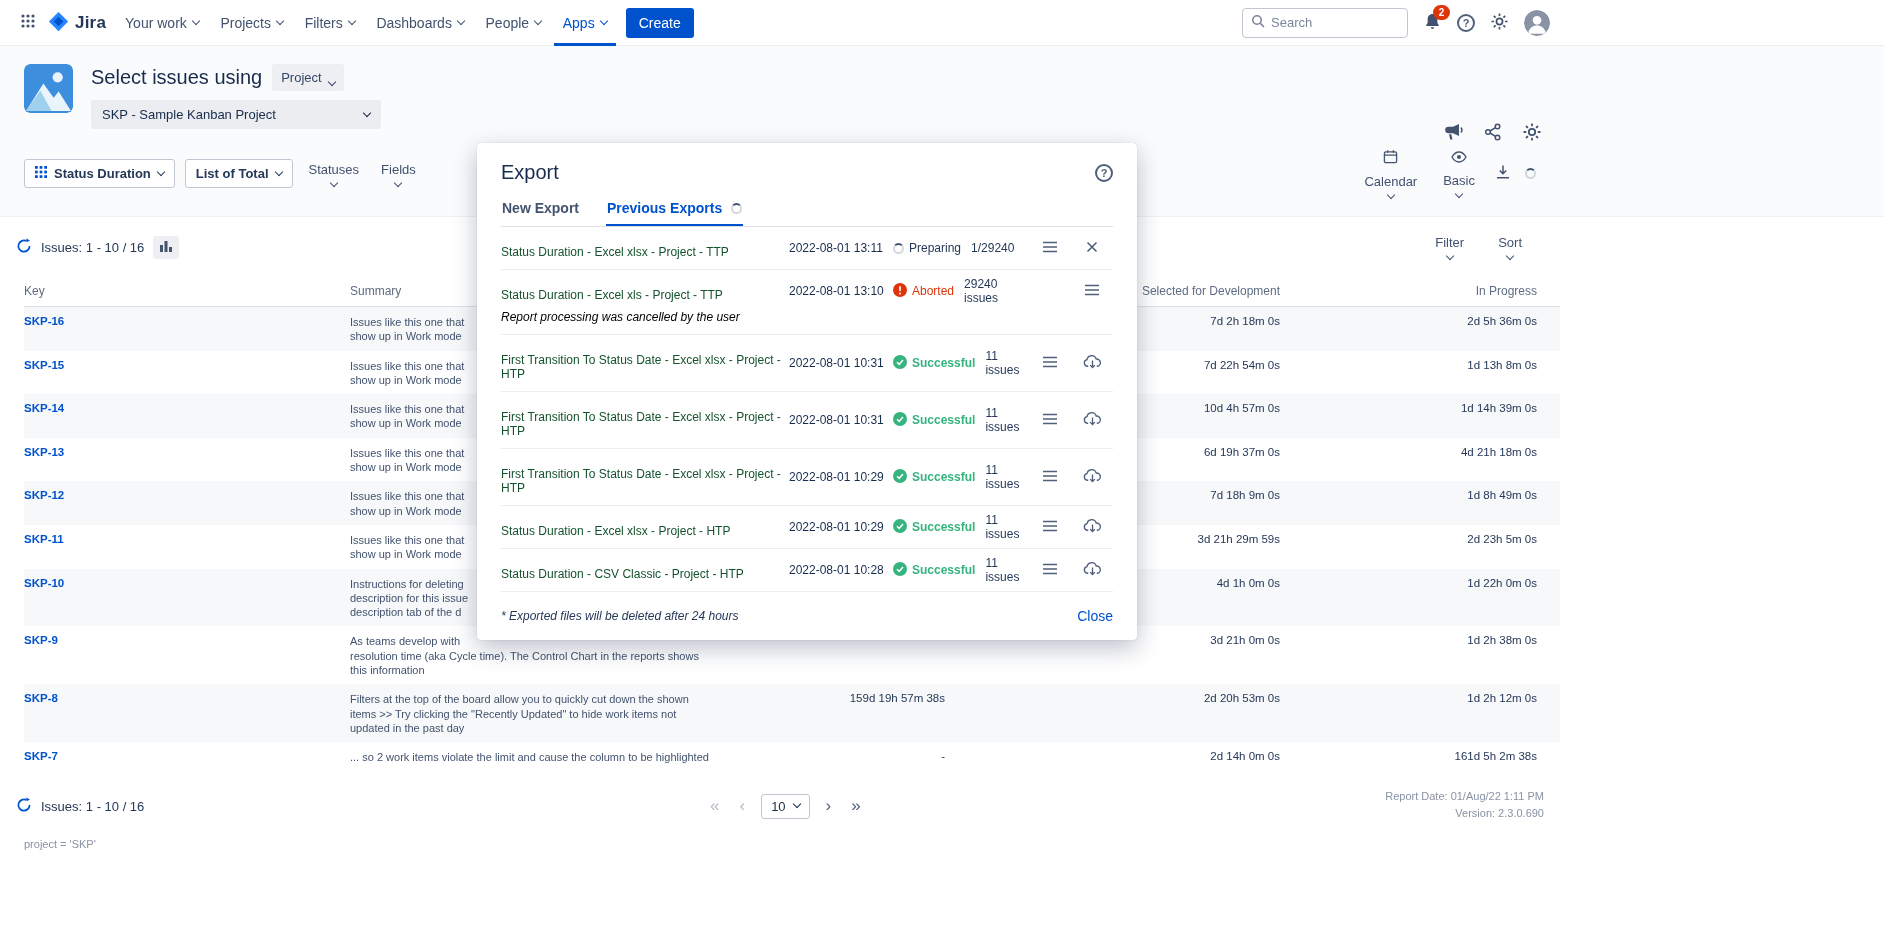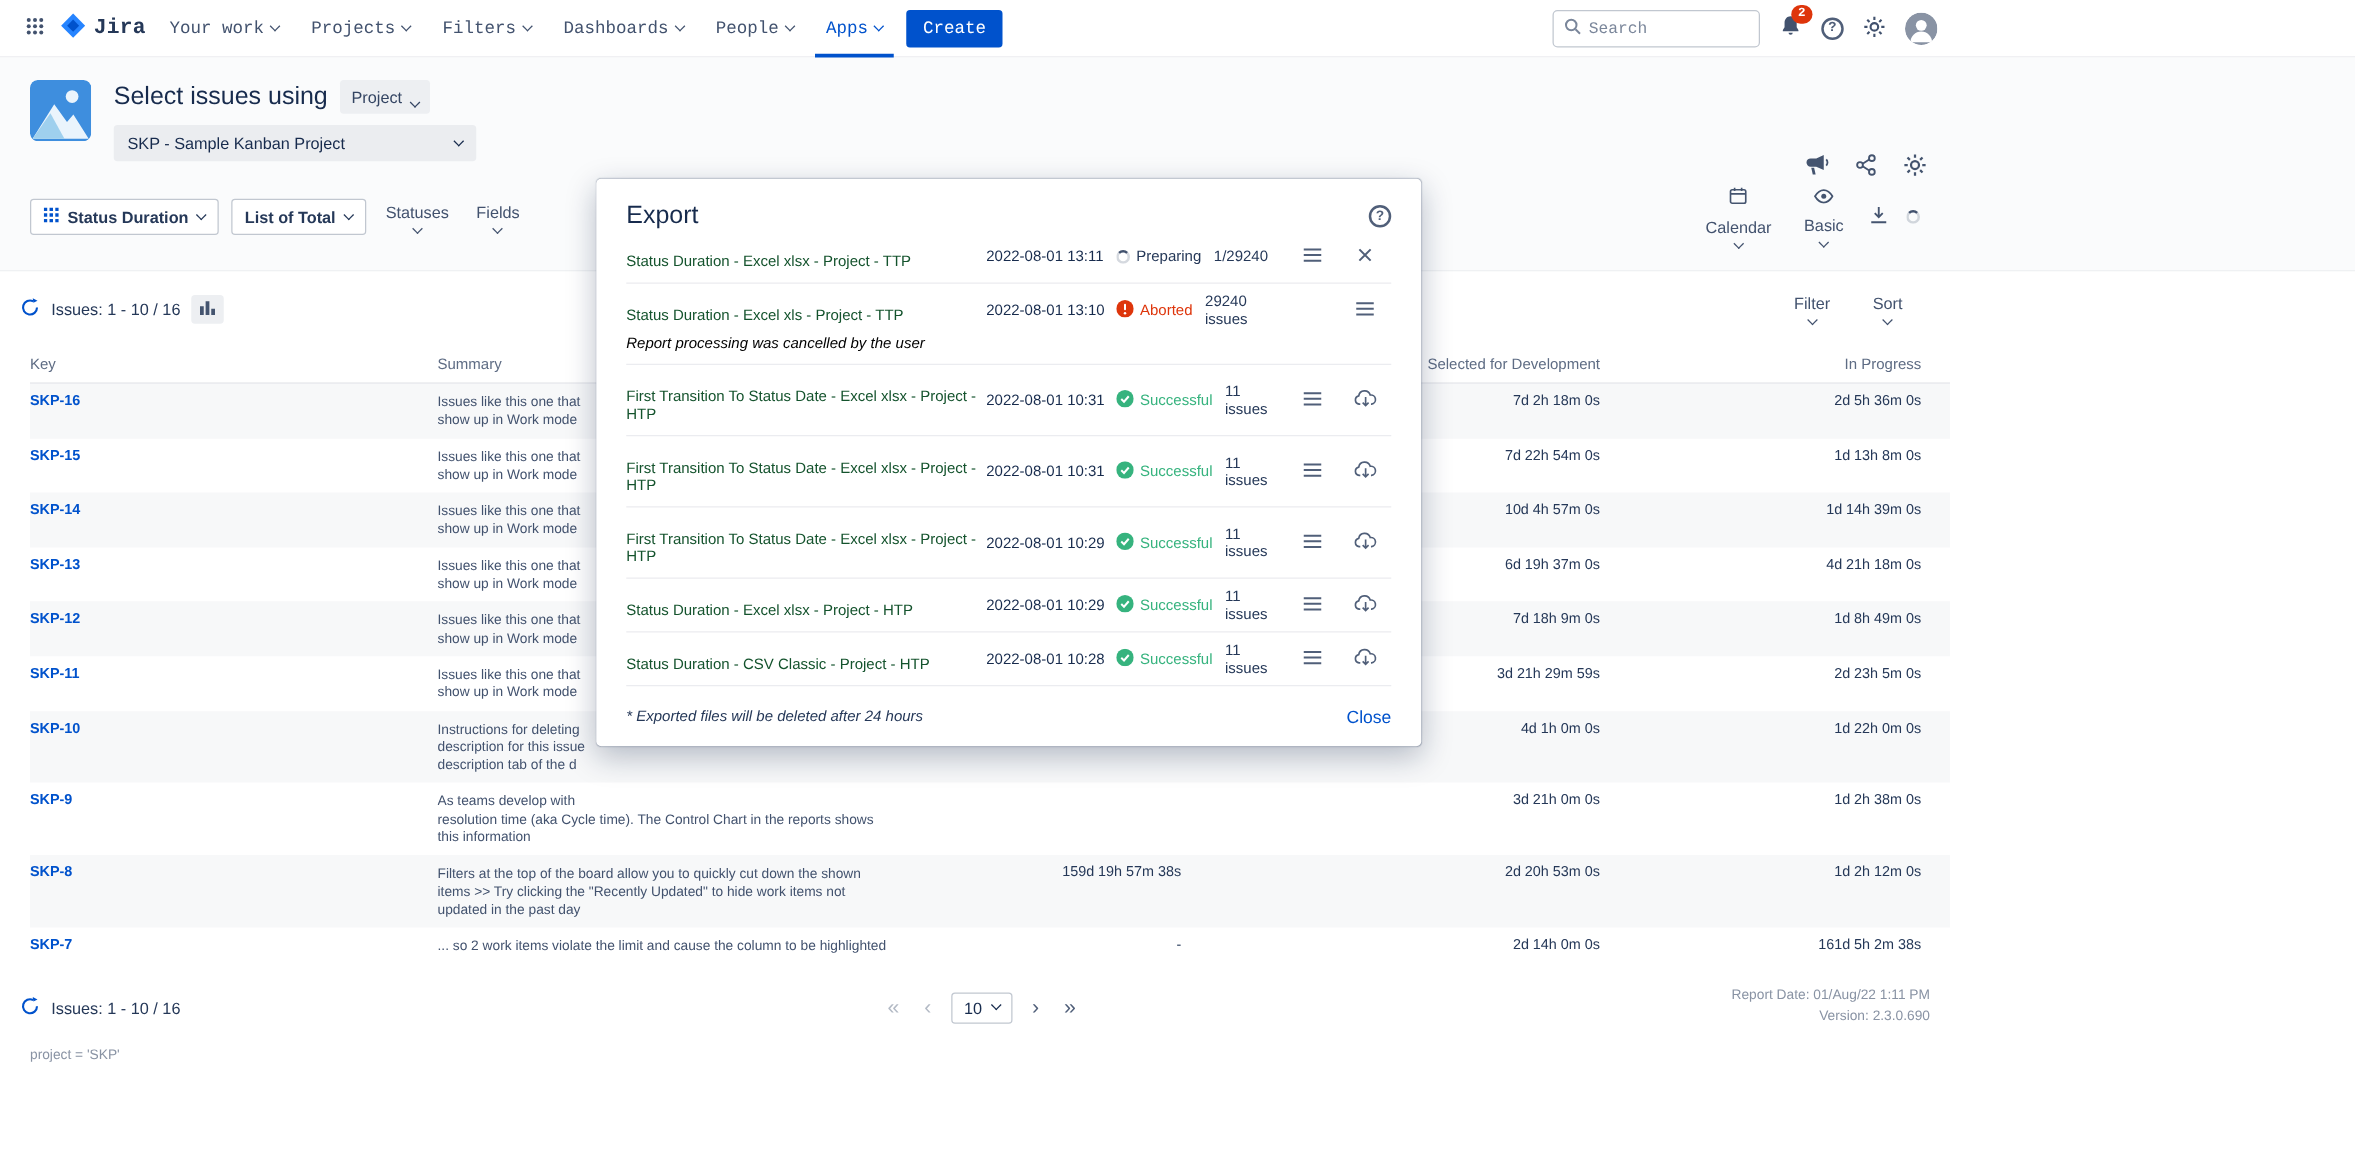--- a/index.html
+++ b/index.html
@@ -4,21 +4,21 @@
 <style>
   * { box-sizing: border-box; margin: 0; padding: 0; }
   html,body { background:#fff; }
   body {
     width:1884px; height:934px; position:relative; overflow:hidden;
     font-family:"Liberation Sans", sans-serif; color:#172B4D; font-size:13px;
   }
   .page { width:1560px; position:relative; }
 
   
-  .topnav { height:46px; border-bottom:1px solid #EBECF0; background:#fff; width:1884px;font-family:Liberation Mono, monospace; }
+  .topnav { height:46px; border-bottom:1px solid #EBECF0; background:#fff; width:1884px; }
   .nav-inner { width:1560px; height:100%; display:flex; align-items:center; padding:0 10px 0 14px; }
   .appswitch { background:none; border:none; padding:4px 6px; cursor:pointer; display:flex; align-items:center; }
   .brand { display:flex; align-items:center; gap:6px; padding:0 10px 0 6px; }
   .brand-name { font-size:17px; font-weight:700; color:#253858; letter-spacing:.2px; }
   .nav-item { background:none; border:none; height:46px; display:inline-flex; align-items:center; gap:6px;
     padding:0 9px; font-size:14px; font-weight:500; color:#42526E; cursor:pointer; border-bottom:3px solid transparent; border-top:3px solid transparent; font-family:inherit;}
   .nav-item.active { color:#0052CC; border-bottom-color:#0052CC; }
   .cv { width:6px; height:6px; border-right:1.6px solid currentColor; border-bottom:1.6px solid currentColor;
     transform:rotate(45deg); display:inline-block; margin-top:-4px; }
   .create-btn { margin-left:10px; background:#0052CC; color:#fff; border:none; border-radius:3px;
@@ -99,21 +99,21 @@
   .xhead .xh { font-size:12px; color:#6B778C; padding:12px 0 10px; }
   .xrow { border-bottom:1px solid #EBECF0; min-height:37px; }
   .xrow.no-border { border-bottom:none; }
   .x-report { font-size:12px; color:#14532d; padding:18px 8px 10px 0; }
   .x-start { font-size:12px; color:#172B4D; }
   .x-status { display:flex; align-items:center; gap:5px; font-size:12px; }
   .st-text { font-weight:500; }
   .st-count { color:#253858; margin-left:5px; }
   .st-preparing .st-text { color:#253858; }
   .st-aborted .st-text { color:#DE350B; }
-  .st-success .st-text { color:#36B37E; }
+  .st-success .st-text { color:#36B37E;font-weight:bold; }
   .icon-btn { background:none; border:none; cursor:pointer; display:flex; align-items:center; justify-content:center; padding:4px; margin:0 auto; }
   .x-note { font-size:12px; color:#000000; font-style:italic; padding:0 0 10px; border-bottom:1px solid #EBECF0; margin-top:-2px; }
   .modal-foot { margin-top:auto; padding-top:16px; display:flex; align-items:center; justify-content:space-between; }
   .foot-note { font-size:12px; font-style:italic; color:#253858; }
   .close-link { background:none; border:none; color:#0052CC; font-size:14px; cursor:pointer; font-family:inherit; }
 
   .spin { width:11px; height:11px; border:2px solid rgba(66,82,110,.22); border-top-color:#42526E; border-radius:50%;
     display:inline-block; animation:rot .9s linear infinite; flex:0 0 auto; }
   @keyframes rot { to { transform:rotate(360deg); } }
 </style>
@@ -490,20 +490,29 @@
   </div>
   <div class="jql">project = 'SKP'</div>
 </div>
 
 <div class="modal">
   <div class="modal-head">
     <div class="modal-title">Export</div>
     <span class="help-circle">?</span>
   </div>
 
+  <div class="tabs">
+    <button class="tab">
+      <span>New Export</span>
+    </button>
+    <button class="tab active">
+      <span>Previous Exports</span>
+      <span class="spin"></span>
+    </button>
+  </div>
 
 
   <div class="xgrid xrow">
     <div class="x-report">Status Duration - Excel xlsx - Project - TTP</div>
     <div class="x-start">2022-08-01 13:11</div>
     <div class="x-status st-preparing">
       <span class="spin"></span>
       <span class="st-text">Preparing</span>
       <span class="st-count">1/29240</span>
     </div>

